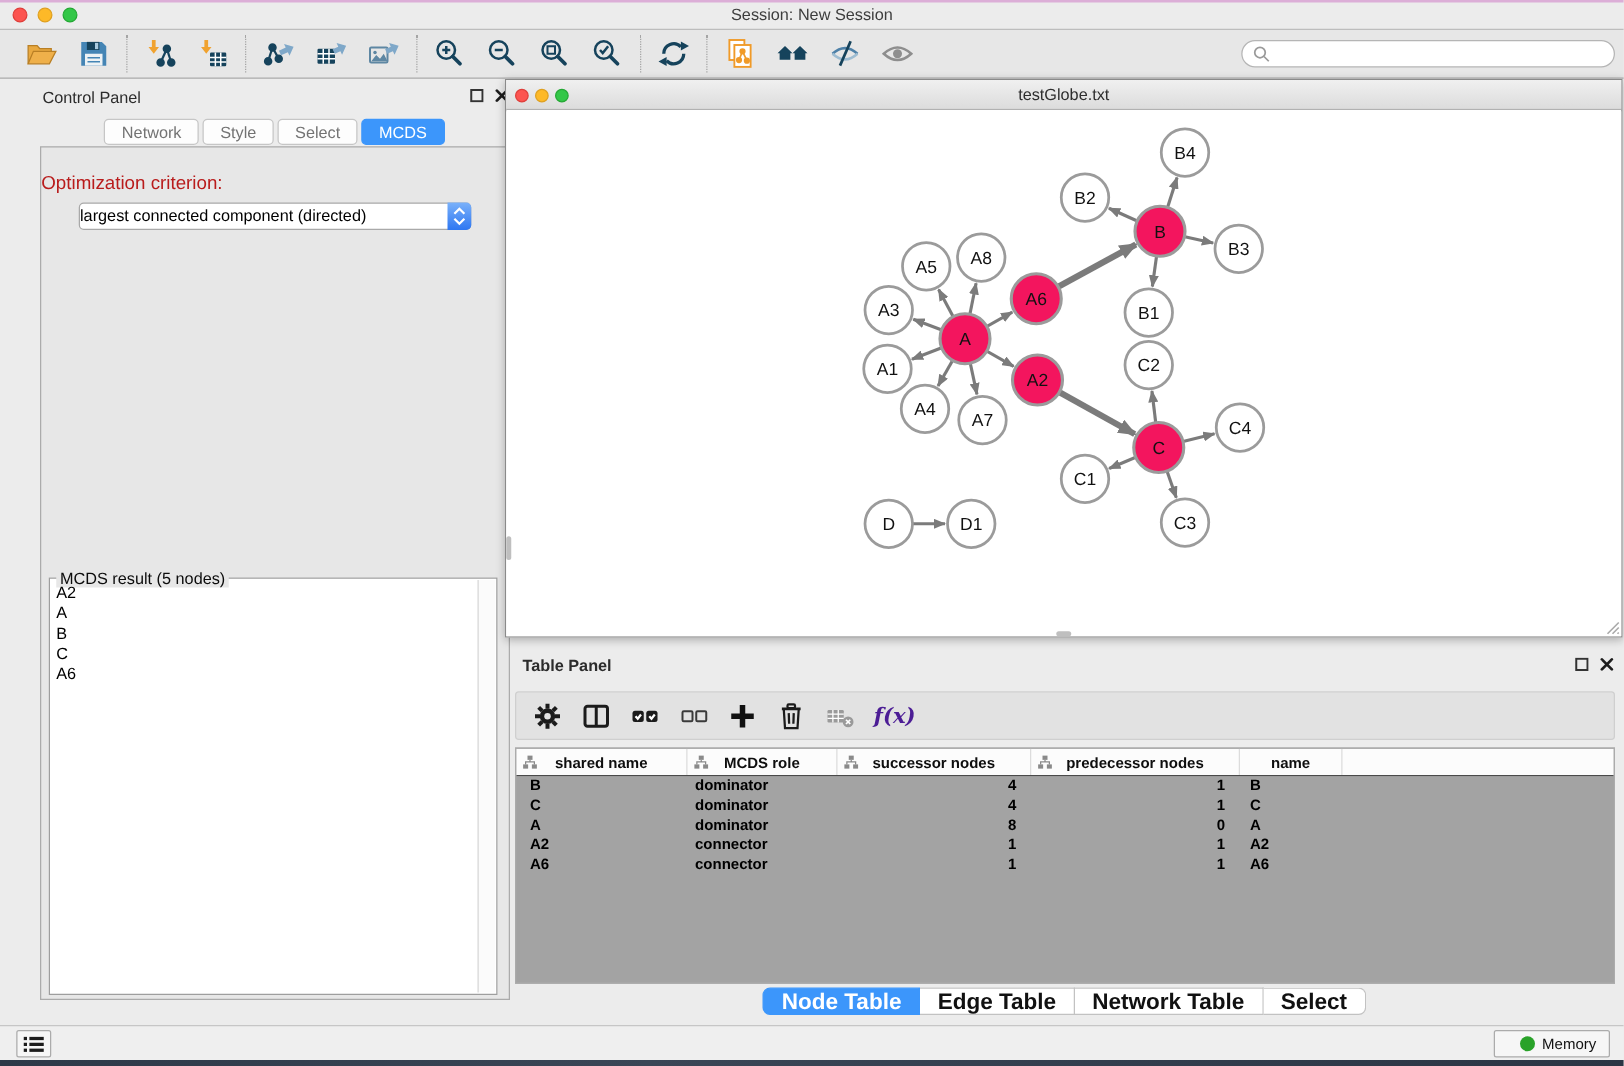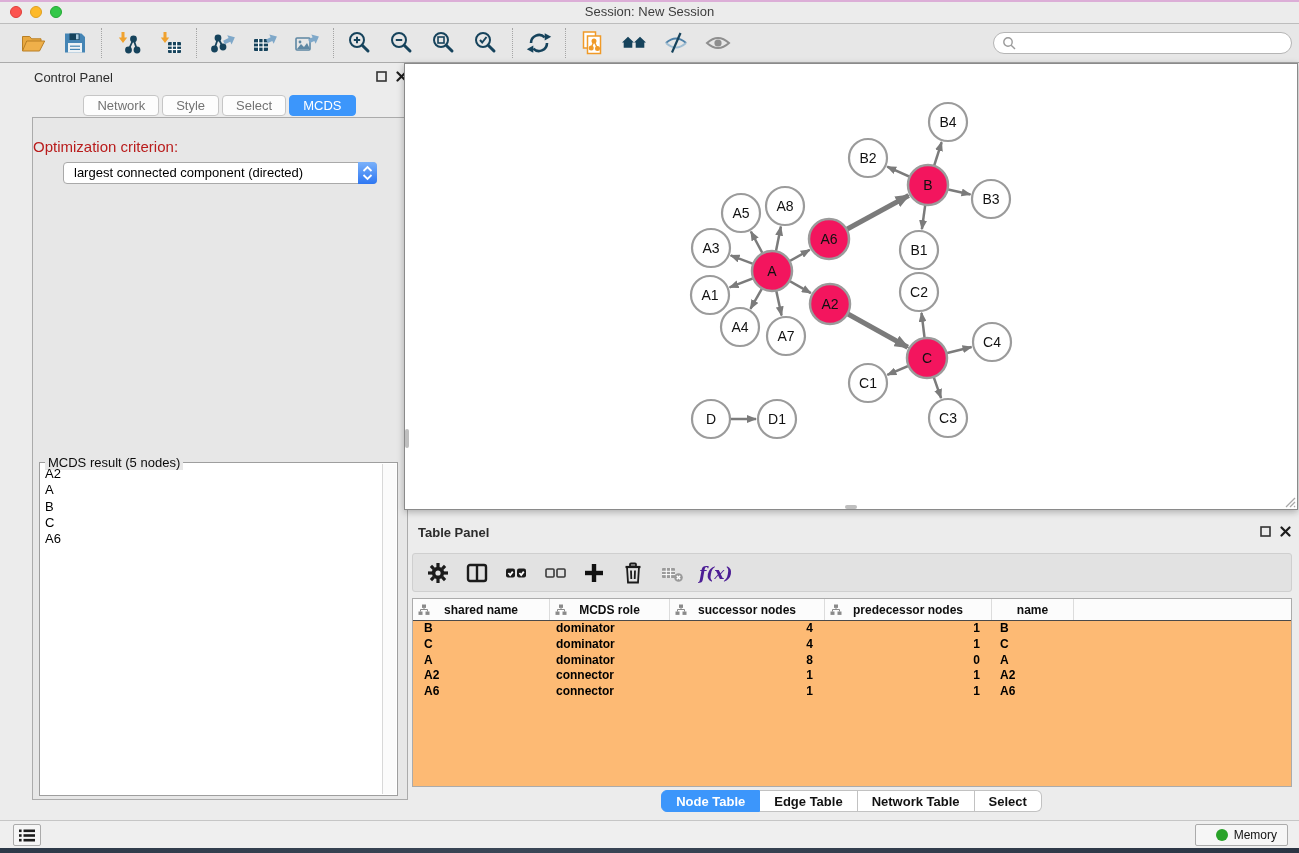--- a/index.html
+++ b/index.html
@@ -27,21 +27,21 @@
   .control-panel{position:absolute;left:0;top:63px;width:391px;height:750px;margin-left:24px;}
   .panel-head{position:relative;height:28px;}
   .panel-head .ptitle{position:absolute;left:10px;top:7px;font-size:13px;color:#2c2c2c;}
   .winbtns{position:absolute;right:8px;top:8px;display:flex;gap:9px;align-items:center;}
   .winbtn{width:11px;height:11px;display:block;cursor:pointer;}
   .cp-tabs{position:absolute;top:32px;left:0;right:0;display:flex;justify-content:center;gap:3px;}
   .tab{height:21px;line-height:20px;padding:0 13px;background:#FDFDFD;border:1px solid #C6C6C6;border-radius:4px;font-size:13px;color:#737373;cursor:pointer;}
   .tab.active{background:#3C96FB;border-color:#3C96FB;color:#fff;}
   .cp-body{position:absolute;left:8px;right:7px;top:54px;bottom:13px;border:1px solid #ABABAB;background:#E7E7E7;}
   .opt-label{margin-top:20px;font-size:15px;color:#b91c1c;}
-  .dropdown{margin:7px auto 0;width:314px;height:22px;background:#fff;border:1px solid #A9A9A9;border-radius:4px;position:relative;font-size:13px;line-height:20px;padding-left:10px;cursor:pointer;}
+  .dropdown{margin:7px auto 0;width:314px;height:22px;background:#fff;border:1px solid #A9A9A9;border-radius:4px;position:relative;font-size:13px;line-height:20px;padding-left:0;cursor:pointer;}
   .stepper{position:absolute;right:-1px;top:-1px;width:19px;height:22px;background:linear-gradient(#7AB1FA,#2E77F2);border-radius:0 4px 4px 0;display:flex;align-items:center;justify-content:center;}
   .btn-row{display:flex;justify-content:center;gap:14px;margin-top:13px;}
   .pbtn{height:21px;line-height:19px;padding:0 15px;background:#FDFDFD;border:1px solid #B9B9B9;border-radius:4px;font-size:13px;color:#111;cursor:pointer;}
   .result-group{position:absolute;left:6px;right:9px;top:344px;bottom:3px;border:1px solid #9E9E9E;background:#fff;}
   .result-legend{position:absolute;top:-8px;left:5px;background:#E7E7E7;padding:0 3px;font-size:13px;color:#0c0c0c;}
   .result-list{position:absolute;top:3px;bottom:1px;left:1px;right:16px;overflow:hidden;}
   .result-item{font-size:13px;line-height:16.3px;padding-left:4px;color:#000;}
   .result-scroll{position:absolute;top:1px;bottom:1px;right:1px;width:14px;background:#FBFBFB;border-left:1px solid #D8D8D8;}
 
   
@@ -54,28 +54,28 @@
   .nw-canvas{position:absolute;top:25px;left:0;right:0;bottom:0;background:#fff;}
   .nw-grip{position:absolute;right:1px;bottom:1px;}
   .nw-vthumb{position:absolute;left:0;top:340px;width:4px;height:19px;background:#BFBFBF;border-radius:2px;}
   .nw-hthumb{position:absolute;left:440px;bottom:0;width:12px;height:4px;background:#BFBFBF;border-radius:2px;}
 
   
   .table-panel{position:absolute;left:404px;top:518px;width:895px;height:294px;font-weight:bold;}
   .tp-toolbar{position:absolute;left:8px;right:7px;top:35px;height:39px;background:#E2E2E2;border:1px solid #CFCFCF;border-radius:3px;display:flex;align-items:center;gap:15px;padding:0 13px;}
   .tbicon{width:24px;height:24px;display:block;cursor:pointer;}
   .fx{font-family:"DejaVu Serif","Liberation Serif",serif;font-style:italic;font-size:17px;color:#4c1d95;cursor:default;}
-  .tp-table{position:absolute;left:8px;right:7px;top:80px;height:189px;background:#fdba74;border:1px solid #ABABAB;overflow:hidden;}
+  .tp-table{position:absolute;left:8px;right:7px;top:80px;height:189px;background:#a3a3a3;border:1px solid #ABABAB;overflow:hidden;}
   .t-head{display:flex;height:22px;background:#FCFCFC;border-bottom:1px solid #4a4a4a;}
   .th{position:relative;display:flex;align-items:center;justify-content:center;font-size:12px;color:#0e0e0e;border-right:1px solid #DCDCDC;}
   .th .hicon{position:absolute;left:5px;top:5px;}
   .tr{display:flex;height:15.8px;line-height:15.8px;font-size:12px;color:#000;}
   .td{overflow:hidden;white-space:nowrap;}
   .tp-tabs{position:absolute;bottom:0;left:0;right:0;display:flex;justify-content:center;}
-  .ttab{height:22px;line-height:21px;padding:0 14px;font-size:13px;background:#fff;border:1px solid #C2C2C2;border-left:none;color:#111;cursor:pointer;}
+  .ttab{height:22px;line-height:21px;padding:0 14px;font-size:18px;background:#fff;border:1px solid #C2C2C2;border-left:none;color:#111;cursor:pointer;}
   .ttab:first-child{border-left:1px solid #C2C2C2;border-radius:6px 0 0 6px;}
   .ttab:last-child{border-radius:0 6px 6px 0;}
   .ttab.active{background:#3C96FB;border-color:#3C96FB;color:#fff;}
 
   
   .statusbar{position:absolute;left:0;right:0;top:820px;height:28px;background:#EFEFEF;border-top:1px solid #C6C6C6;}
   .list-btn{position:absolute;left:13px;top:3px;width:28px;height:22px;background:#F6F6F6;border:1px solid #ABABAB;border-radius:2px;display:flex;align-items:center;justify-content:center;cursor:pointer;}
   .mem-btn{position:absolute;right:11px;top:3px;height:22px;padding:0 10px 0 20px;background:#F6F6F6;border:1px solid #ABABAB;border-radius:2px;display:flex;align-items:center;gap:6px;font-size:12px;color:#111;cursor:pointer;}
   .mem-dot{width:12px;height:12px;border-radius:50%;background:#29A229;}
   .desktop-strip{position:absolute;top:848px;left:0;right:0;height:5px;background:linear-gradient(90deg,#2d3948,#3a4656 40%,#2b3544);}
@@ -272,20 +272,26 @@
           <div class="result-item">B</div>
           <div class="result-item">C</div>
           <div class="result-item">A6</div>
         </div>
       <div class="result-scroll"></div>
     </div>
   </div>
 </div>
 
 <div class="network-window">
+  <div class="nw-title">
+    <span class="tl2 red"></span>
+    <span class="tl2 yellow"></span>
+    <span class="tl2 green"></span>
+    <span>testGlobe.txt</span>
+  </div>
   <div class="nw-canvas">
     <svg id="graph-svg" width="892" height="421" viewBox="0 0 892 421">
       <defs>
         <marker id="ah-thin" markerUnits="userSpaceOnUse" markerWidth="10" markerHeight="8" refX="9" refY="4" orient="auto">
           <path d="M0 0L10 4L0 8z" fill="#7B7B7B"></path>
         </marker>
         <marker id="ah-thick" markerUnits="userSpaceOnUse" markerWidth="15" markerHeight="12" refX="13" refY="6" orient="auto">
           <path d="M0 0L15 6L0 12z" fill="#7B7B7B"></path>
         </marker>
       </defs>

